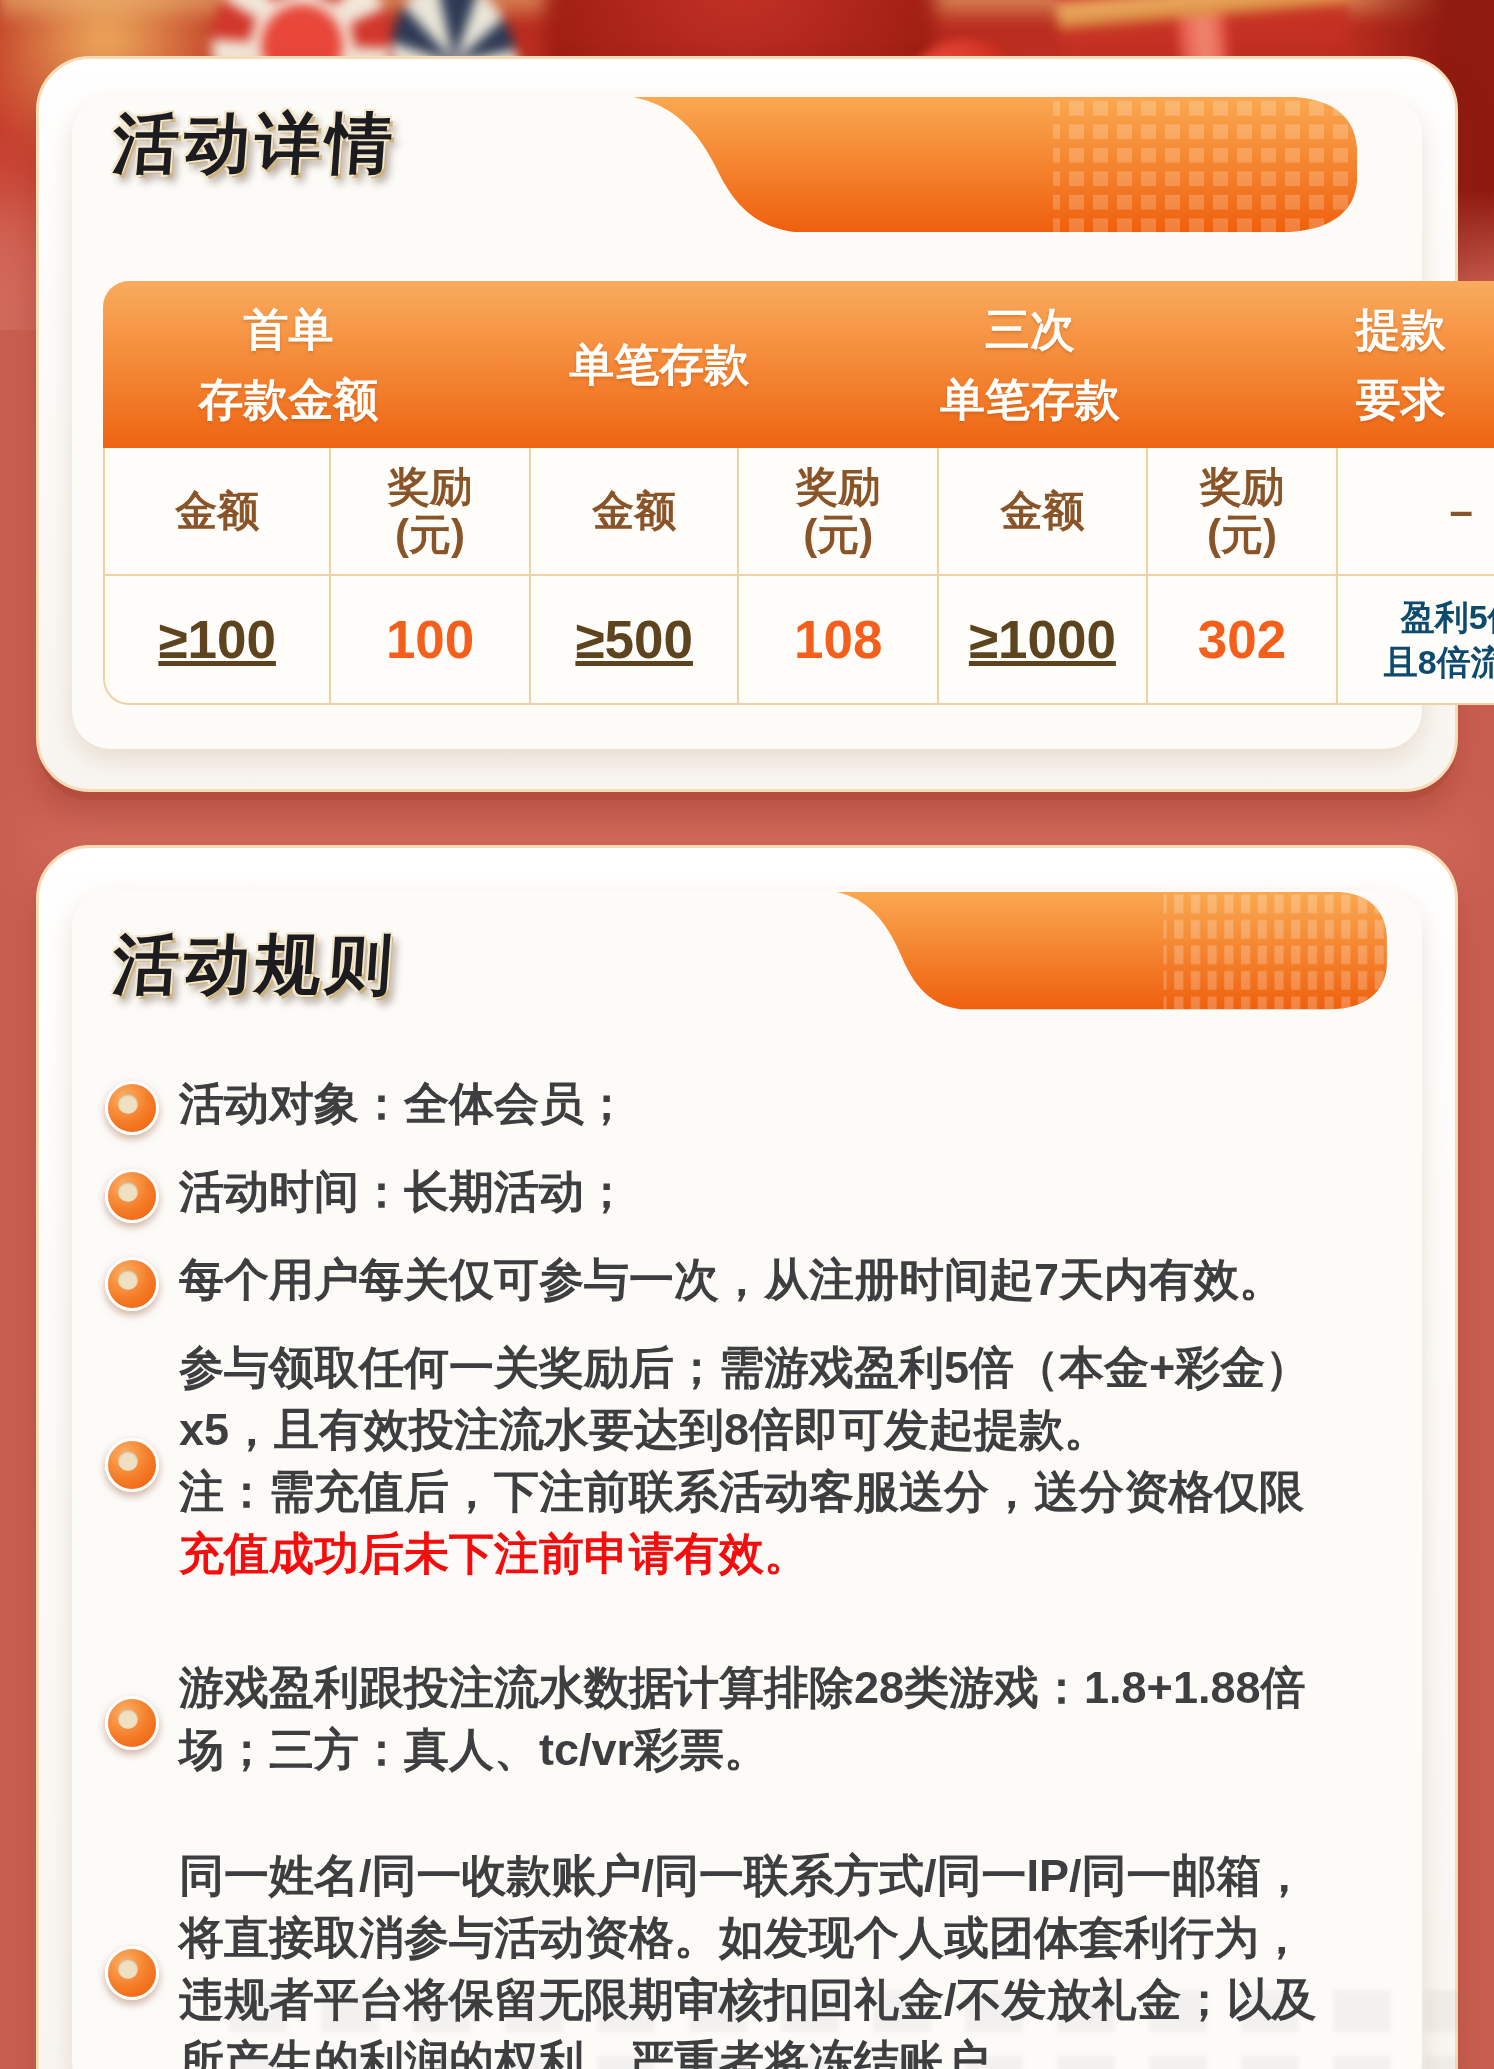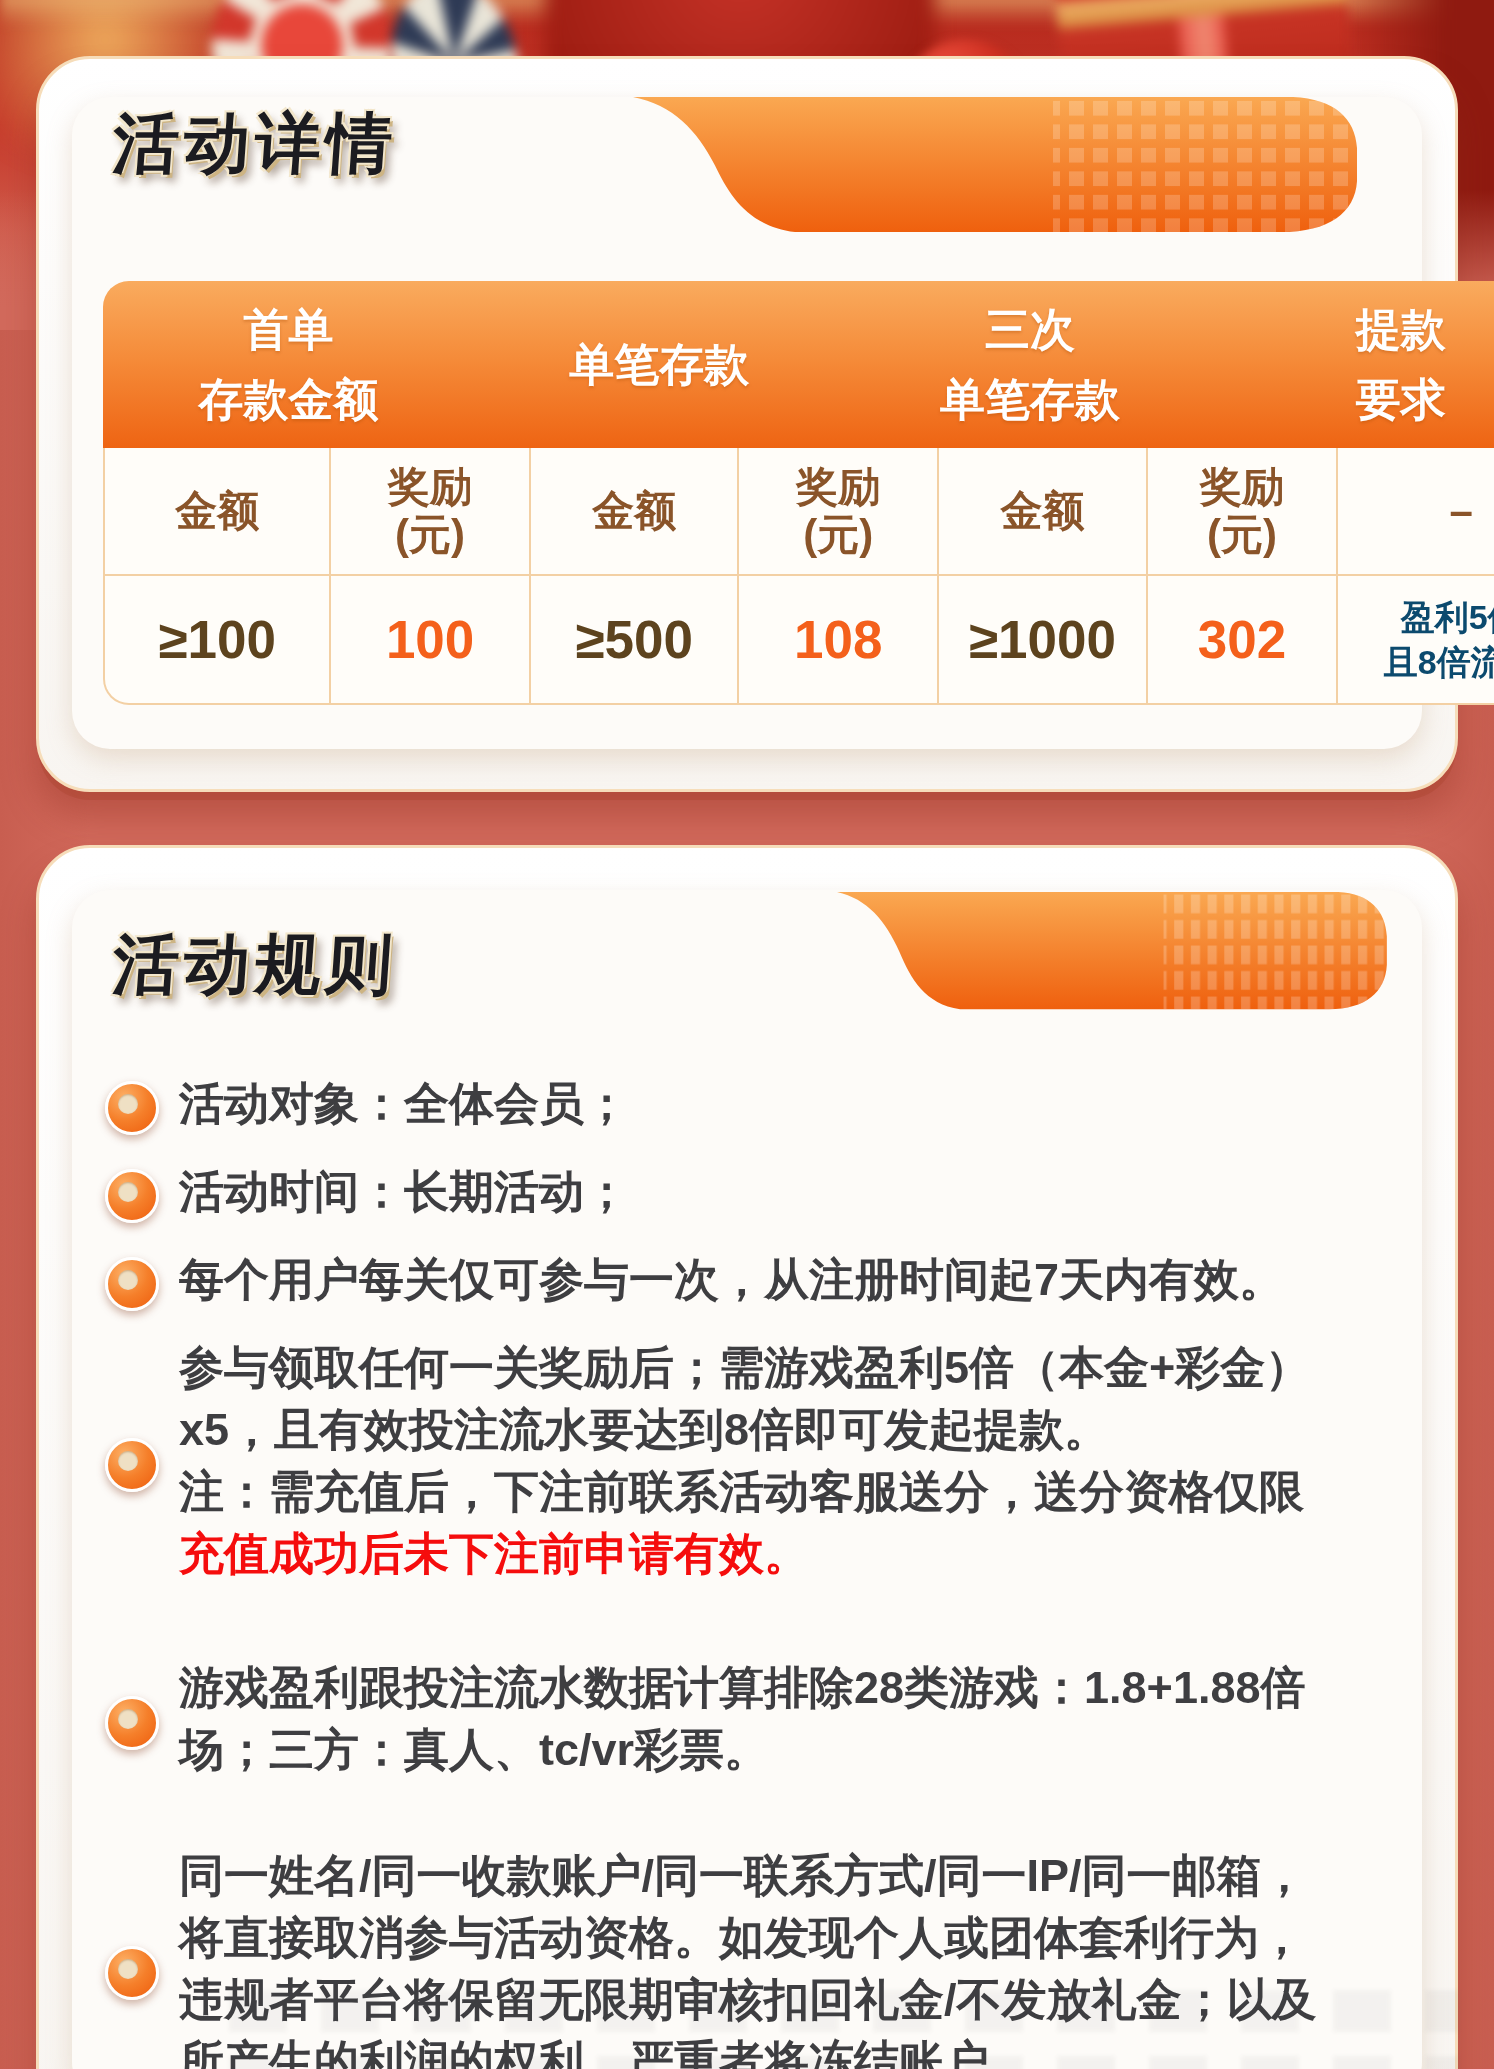--- a/index.html
+++ b/index.html
@@ -71,21 +71,21 @@
          background:#fffdf9;overflow:hidden;}
   .trow{display:flex;}
   .trow-sub{height:126px;border-bottom:2px solid #f3d0a4;}
   .trow-data{height:127px;}
   .tcell{box-sizing:border-box;height:100%;display:flex;align-items:center;justify-content:center;
          text-align:center;border-right:2px solid #f3d0a4;white-space:pre-line;}
   .tcell:last-child{border-right:none;}
   .w1{width:15.3%;} .w2{width:13.5%;} .w3{width:14.1%;} .w4{width:13.5%;}
   .w5{width:14.1%;} .w6{width:12.9%;} .w7{width:16.6%;}
   .sub{font-size:42px;font-weight:700;color:#8a5429;line-height:1.15;}
-  .amt{font-size:53px;font-weight:700;color:#5d431e;}
+  .amt{font-size:53px;font-weight:700;color:#5d431e;text-decoration:underline;}
   .reward{font-size:53px;font-weight:700;color:#f4601b;}
   .req{font-size:34px;font-weight:700;color:#0c4a6e;line-height:1.3;}
 
   
   .rules{position:absolute;left:66px;top:225px;width:1330px;}
   .rule-item{display:flex;align-items:center;margin-top:26px;}
   .rule-item:first-child{margin-top:0;}
   .rule-item.gap-lg{margin-top:72px;}
   .rule-item.gap-xl{margin-top:64px;}
   .bullet{width:48px;height:48px;border-radius:50%;flex:none;margin:8px 20px 0 0;position:relative;

